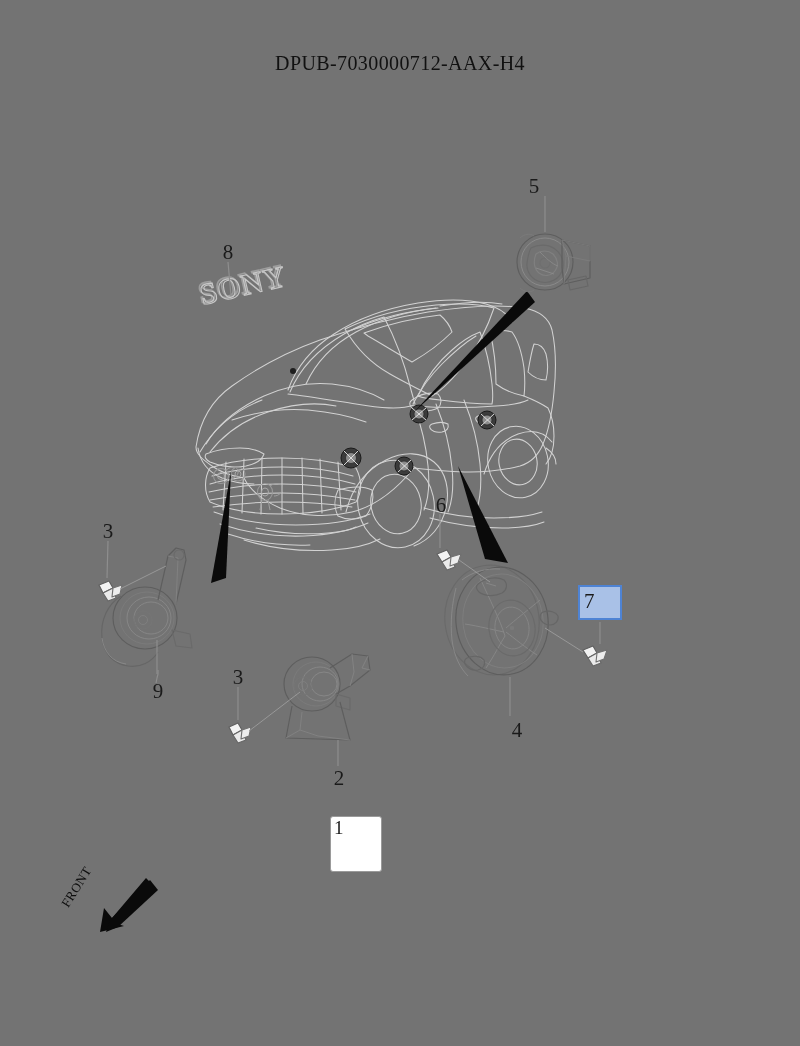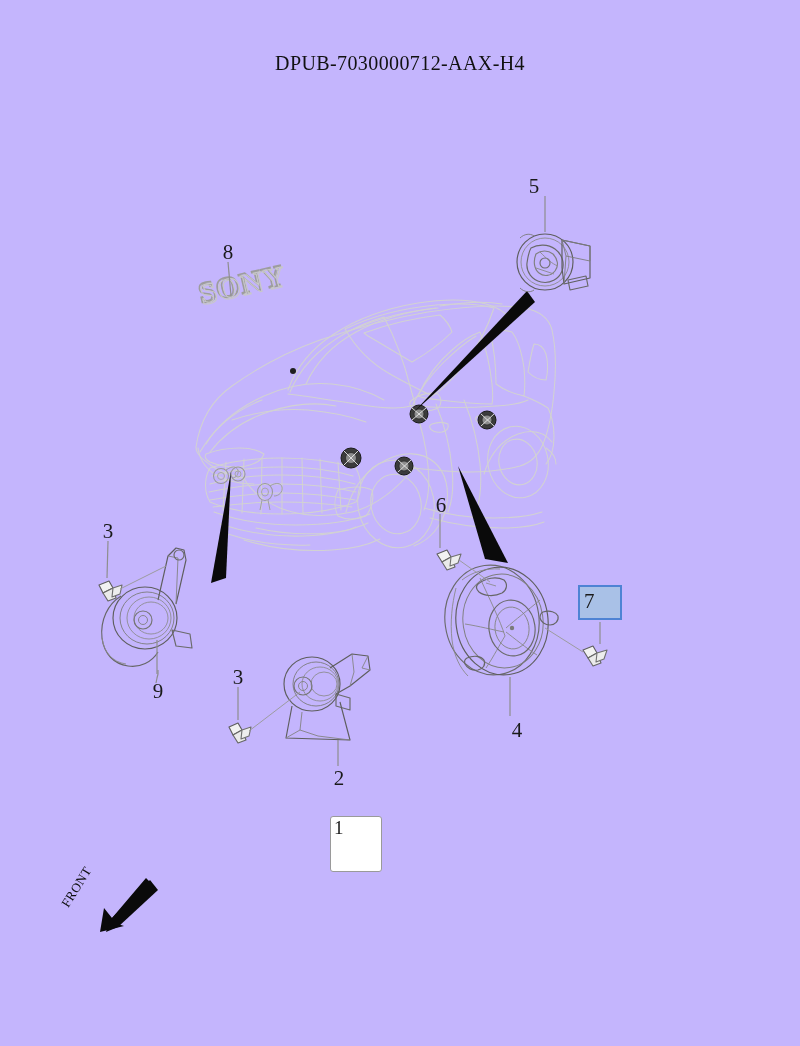--- a/index.html
+++ b/index.html
@@ -8,21 +8,21 @@
     background: #ffffff;
   }
   body {
     font-family: "Liberation Serif", "DejaVu Serif", serif;
     color: #111111;
   }
   #page {
     position: relative;
     width: 800px;
     height: 1046px;
-    background: #c4b5fd;
+    background: #737373;
     overflow: hidden;
   }
   #diagram-svg {
     position: absolute;
     left: 0;
     top: 0;
     width: 800px;
     height: 1046px;
   }
   .doc-title {

